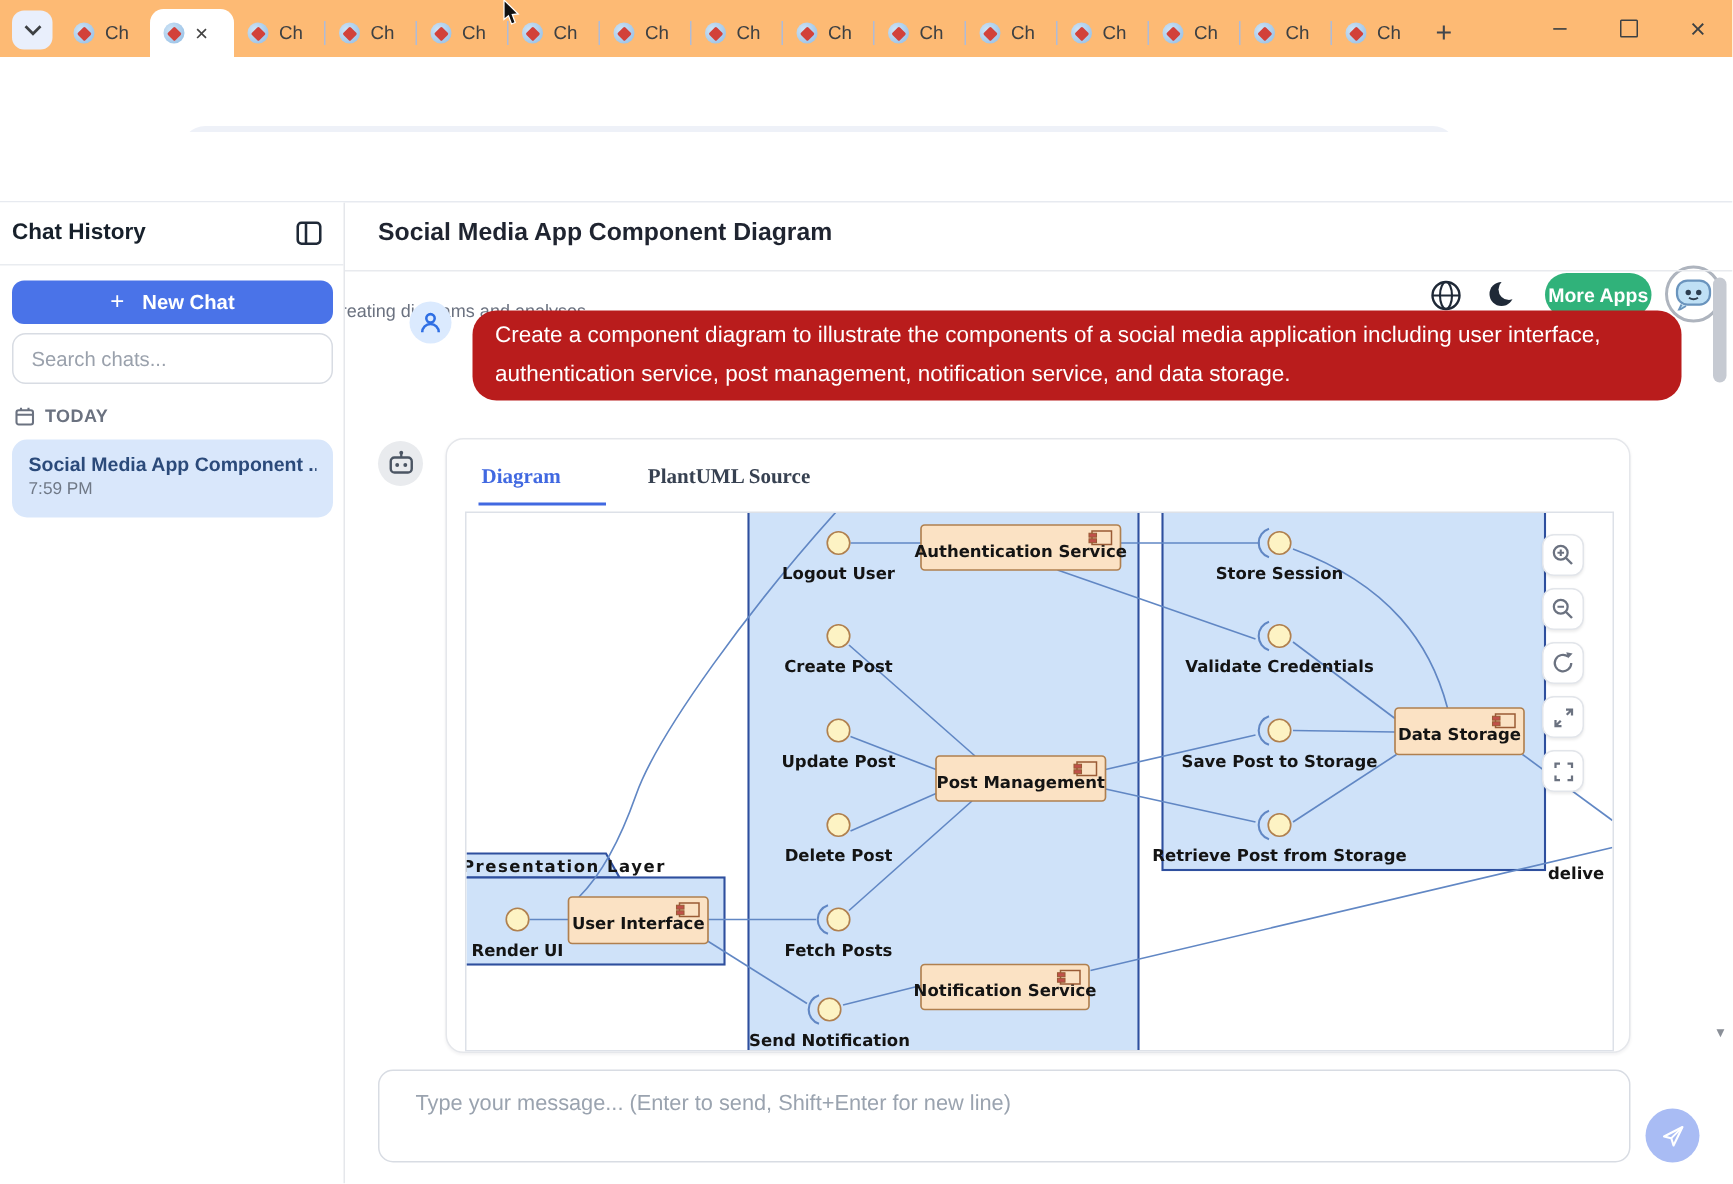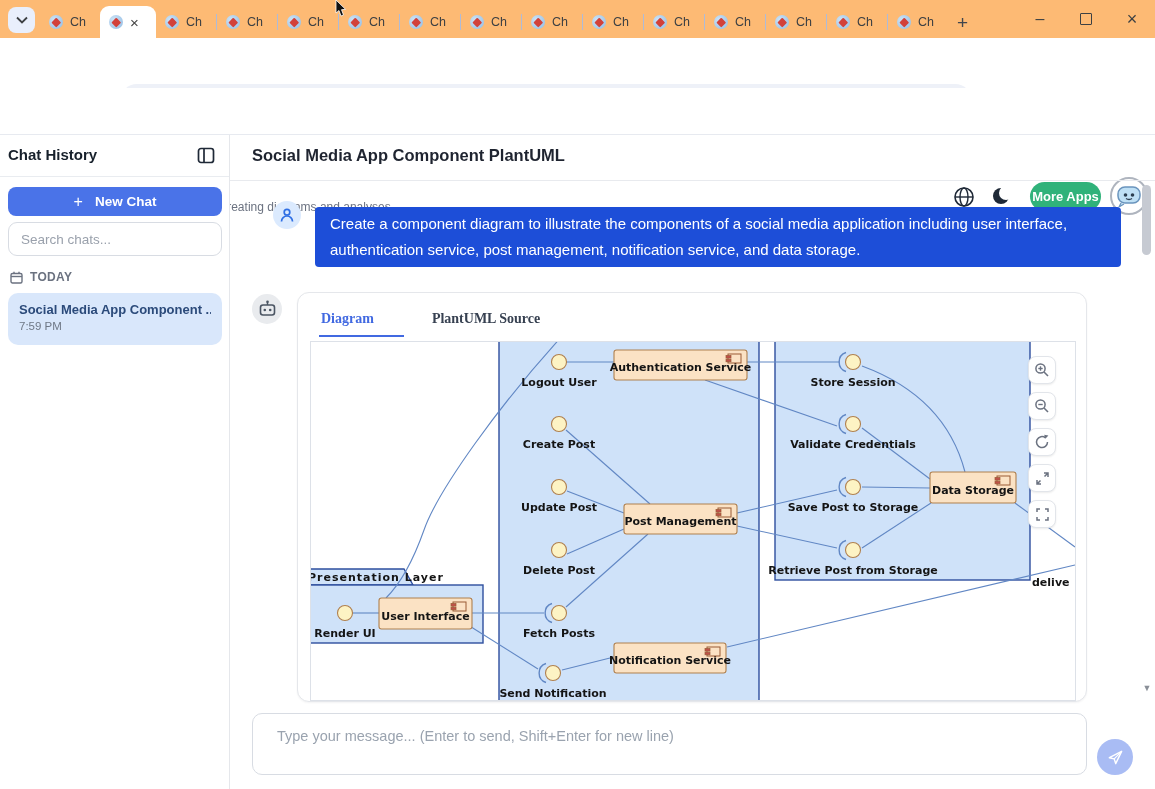--- a/index.html
+++ b/index.html
@@ -68,21 +68,21 @@
   #today-label{font-size:12px;font-weight:bold;letter-spacing:.3px;}
   .chat-item{left:8px;top:158px;width:214px;height:52px;border-radius:10px;background:#d9e7fb;padding:9px 11px;}
   .chat-item-title{font-size:13px;font-weight:bold;color:#2b4a7a;white-space:nowrap;overflow:hidden;}
   .chat-item-time{font-size:11.5px;color:#6f7886;margin-top:3px;}
 
   
   #page-title{left:252px;top:146px;font-size:16.5px;font-weight:bold;color:#1f2430;}
   #main-divider{left:230px;top:180px;width:925px;height:1px;background:#e8eaee;}
   #user-avatar{left:273px;top:201px;width:28px;height:28px;border-radius:50%;background:#dbeafe;
                display:flex;align-items:center;justify-content:center;}
-  #user-bubble{left:315px;top:207px;width:806px;height:60px;border-radius:4px;background:#1d4ed8;color:#fff;
+  #user-bubble{left:315px;top:207px;width:806px;height:60px;border-radius:16px;background:#b91c1c;color:#fff;
                font-size:15px;line-height:26px;padding:4px 15px;display:flex;align-items:center;}
   #bot-avatar{left:252px;top:294px;width:30px;height:30px;border-radius:50%;background:#e9ebee;
               display:flex;align-items:center;justify-content:center;}
 
   
   #card{left:297px;top:292px;width:790px;height:410px;background:#fff;border:1px solid #e5e7eb;border-radius:12px;
         box-shadow:0 1px 2px rgba(16,24,40,.05);}
   #card-tabs{position:absolute;left:21px;top:16px;display:flex;gap:26px;font-size:14px;font-weight:bold;}
   .card-tab{padding:2px 30px 8px 2px;color:#374151;font-family:Liberation Serif, serif;}
   .card-tab.active{color:#4169e1;border-bottom:2px solid #4169e1;}
@@ -328,21 +328,21 @@
       <line x1="9" y1="0.8" x2="9" y2="3" stroke="#6b7280" stroke-width="1.4"></line>
     </svg>
     <span id="today-label">TODAY</span>
   </div>
   <div class="abs chat-item">
     <div class="chat-item-title">Social Media App Component ...</div>
     <div class="chat-item-time">7:59 PM</div>
   </div>
 </div>
 
-<div class="abs" id="page-title">Social Media App Component PlantUML</div>
+<div class="abs" id="page-title">Social Media App Component Diagram</div>
 <div class="abs" id="main-divider"></div>
 
 <div class="abs" id="user-avatar">
   <svg width="16" height="16" viewBox="0 0 16 16">
     <circle cx="8" cy="5.2" r="2.8" fill="none" stroke="#2f6fe4" stroke-width="1.7"></circle>
     <path d="M2.5,14.5 a5.5,5.5 0 0 1 11,0" fill="none" stroke="#2f6fe4" stroke-width="1.7"></path>
   </svg>
 </div>
 <div class="abs" id="user-bubble">
   <span>Create a component diagram to illustrate the components of a social media application including user interface, authentication service, post management, notification service, and data storage.</span>

